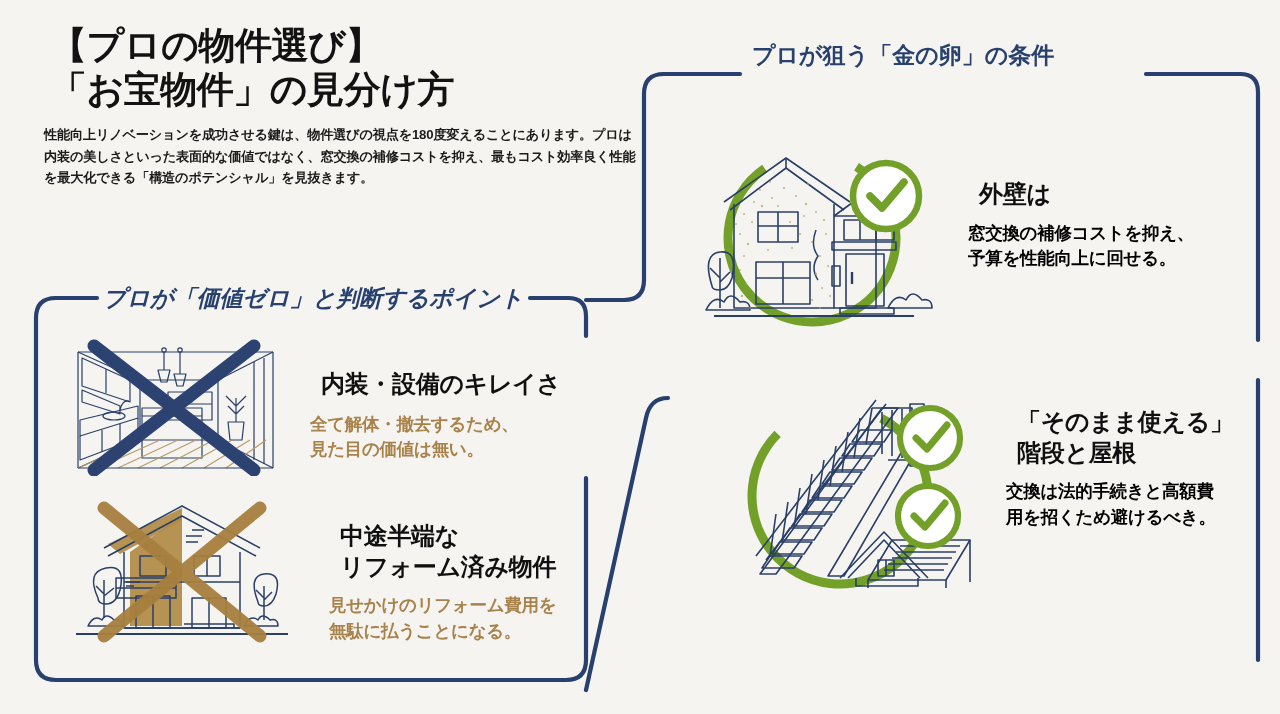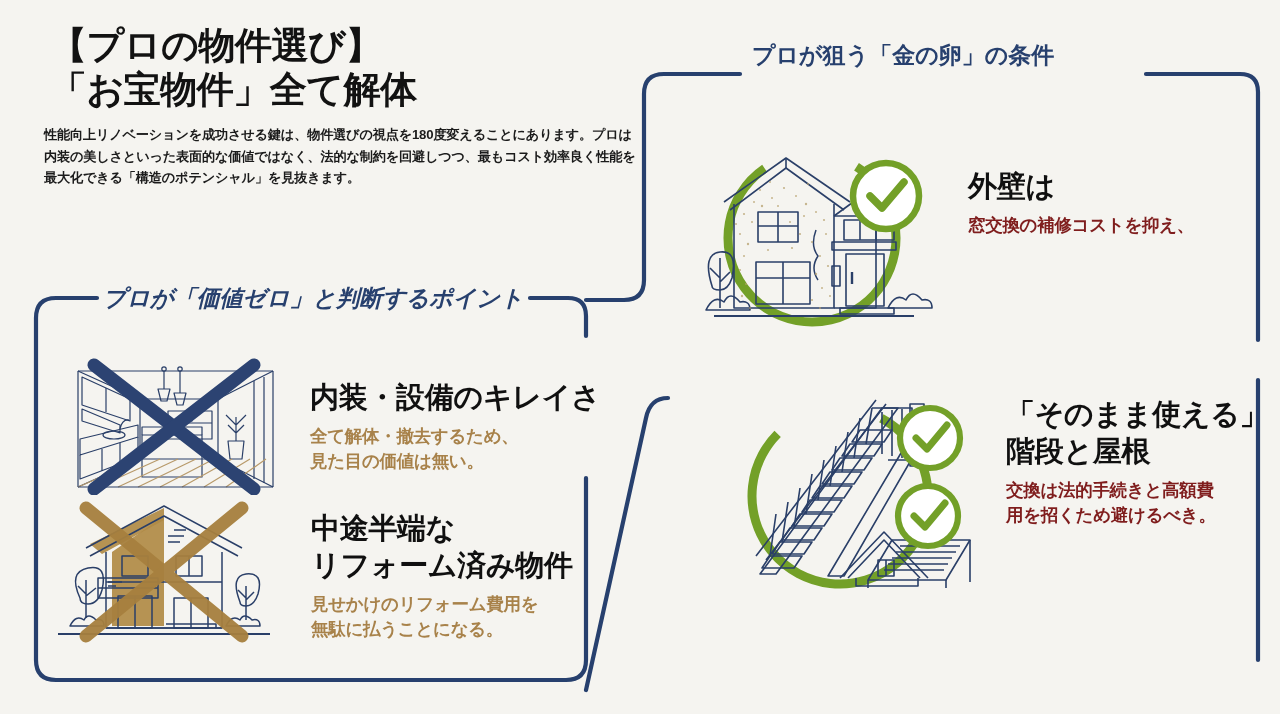--- a/index.html
+++ b/index.html
@@ -51,61 +51,61 @@
     white-space:nowrap;
   }
   #left-panel-title{left:103px;top:283px;font-style:italic;}
   #right-panel-title{left:752px;top:40px;}
 
   
   .row{position:absolute;display:flex;align-items:flex-start;}
   .art{position:relative;flex:0 0 auto;}
   .txt{position:relative;}
   .txt h3{
-    margin:0;
+    margin:11px;
     color:#101010;
     font-weight:bold;
-    font-size:29px;
+    font-size:24px;
     line-height:1.28;
     letter-spacing:-0.3px;
     white-space:nowrap;
   }
   .txt p{
     margin:8px 0 0 0;
     font-weight:bold;
     font-size:17.5px;
     line-height:1.44;
     letter-spacing:-0.3px;
     white-space:nowrap;
   }
   .txt p.tan{color:#a8824a;}
-  .txt p.green{color:#7f1d1d;}
-
-  #row-interior{left:68px;top:355px;}
+  .txt p.green{color:#000000;}
+
+  #row-interior{left:68px;top:336px;font-family:Liberation Mono, monospace;}
   #row-interior .txt{margin-left:27px;padding-top:24px;}
-  #row-reformed{left:50px;top:494px;}
+  #row-reformed{left:68px;top:494px;}
   #row-reformed .txt{margin-left:33px;padding-top:16px;}
   #row-mortar{left:700px;top:138px;}
   #row-mortar .txt{margin-left:28px;padding-top:30px;}
   #row-stairs{left:732px;top:390px;}
   #row-stairs .txt{margin-left:24px;padding-top:6px;}
 
   .illus{display:block;}
 </style>
 </head>
 <body>
 
 <div class="stage">
 
   <div class="headline">
     <div class="ttl">
       <div class="l1">【プロの物件選び】</div>
-      <div class="l3">「お宝物件」全て解体</div>
-    </div>
-    <div class="lead">性能向上リノベーションを成功させる鍵は、物件選びの視点を180度変えることにあります。プロは内装の美しさといった表面的な価値ではなく、法的な制約を回避しつつ、最もコスト効率良く性能を最大化できる「構造のポテンシャル」を見抜きます。</div>
+      <div class="l3">「お宝物件」の見分け方</div>
+    </div>
+    <div class="lead">性能向上リノベーションを成功させる鍵は、物件選びの視点を180度変えることにあります。プロは内装の美しさといった表面的な価値ではなく、窓交換の補修コストを抑え、最もコスト効率良く性能を最大化できる「構造のポテンシャル」を見抜きます。</div>
   </div>
 
   <div class="frame" style="left:0;top:0;width:1280px;height:714px;">
     <svg width="1280" height="714" viewBox="0 0 1280 714" fill="none">
 
       <path d="M 97 298 L 56 298 Q 36 298 36 318 L 36 660 Q 36 680 56 680
                L 566 680 Q 586 680 586 660 L 586 478" stroke="#27406e" stroke-width="4.2" stroke-linecap="round" fill="none"></path>
 
       <path d="M 530 298 L 568 298 Q 586 298 586 316 L 586 336" stroke="#27406e" stroke-width="4.2" stroke-linecap="round" fill="none"></path>
 
@@ -344,20 +344,21 @@
           <path d="M170 58 l12 12 l22 -26" fill="none" stroke="#73a028" stroke-width="7.5" stroke-linecap="round" stroke-linejoin="round"></path>
         </g>
       </svg>
     </div>
     <div class="txt">
       <h3>
         <span>外壁は</span><br>
       </h3>
       <p class="green">
         <span>窓交換の補修コストを抑え、</span><br>
+        <span>予算を性能向上に回せる。</span>
       </p>
     </div>
   </div>
 
   <div class="row" id="row-stairs">
     <div class="art">
       <svg class="illus" width="250" height="210" viewBox="0 0 250 210">
 
         <circle cx="108" cy="106" r="88" fill="none" stroke="#73a028" stroke-width="9" stroke-dasharray="440 115" transform="rotate(-62 108 106)"></circle>
         <g stroke="#2a3f68" stroke-width="1.6" fill="none" stroke-linejoin="round">

